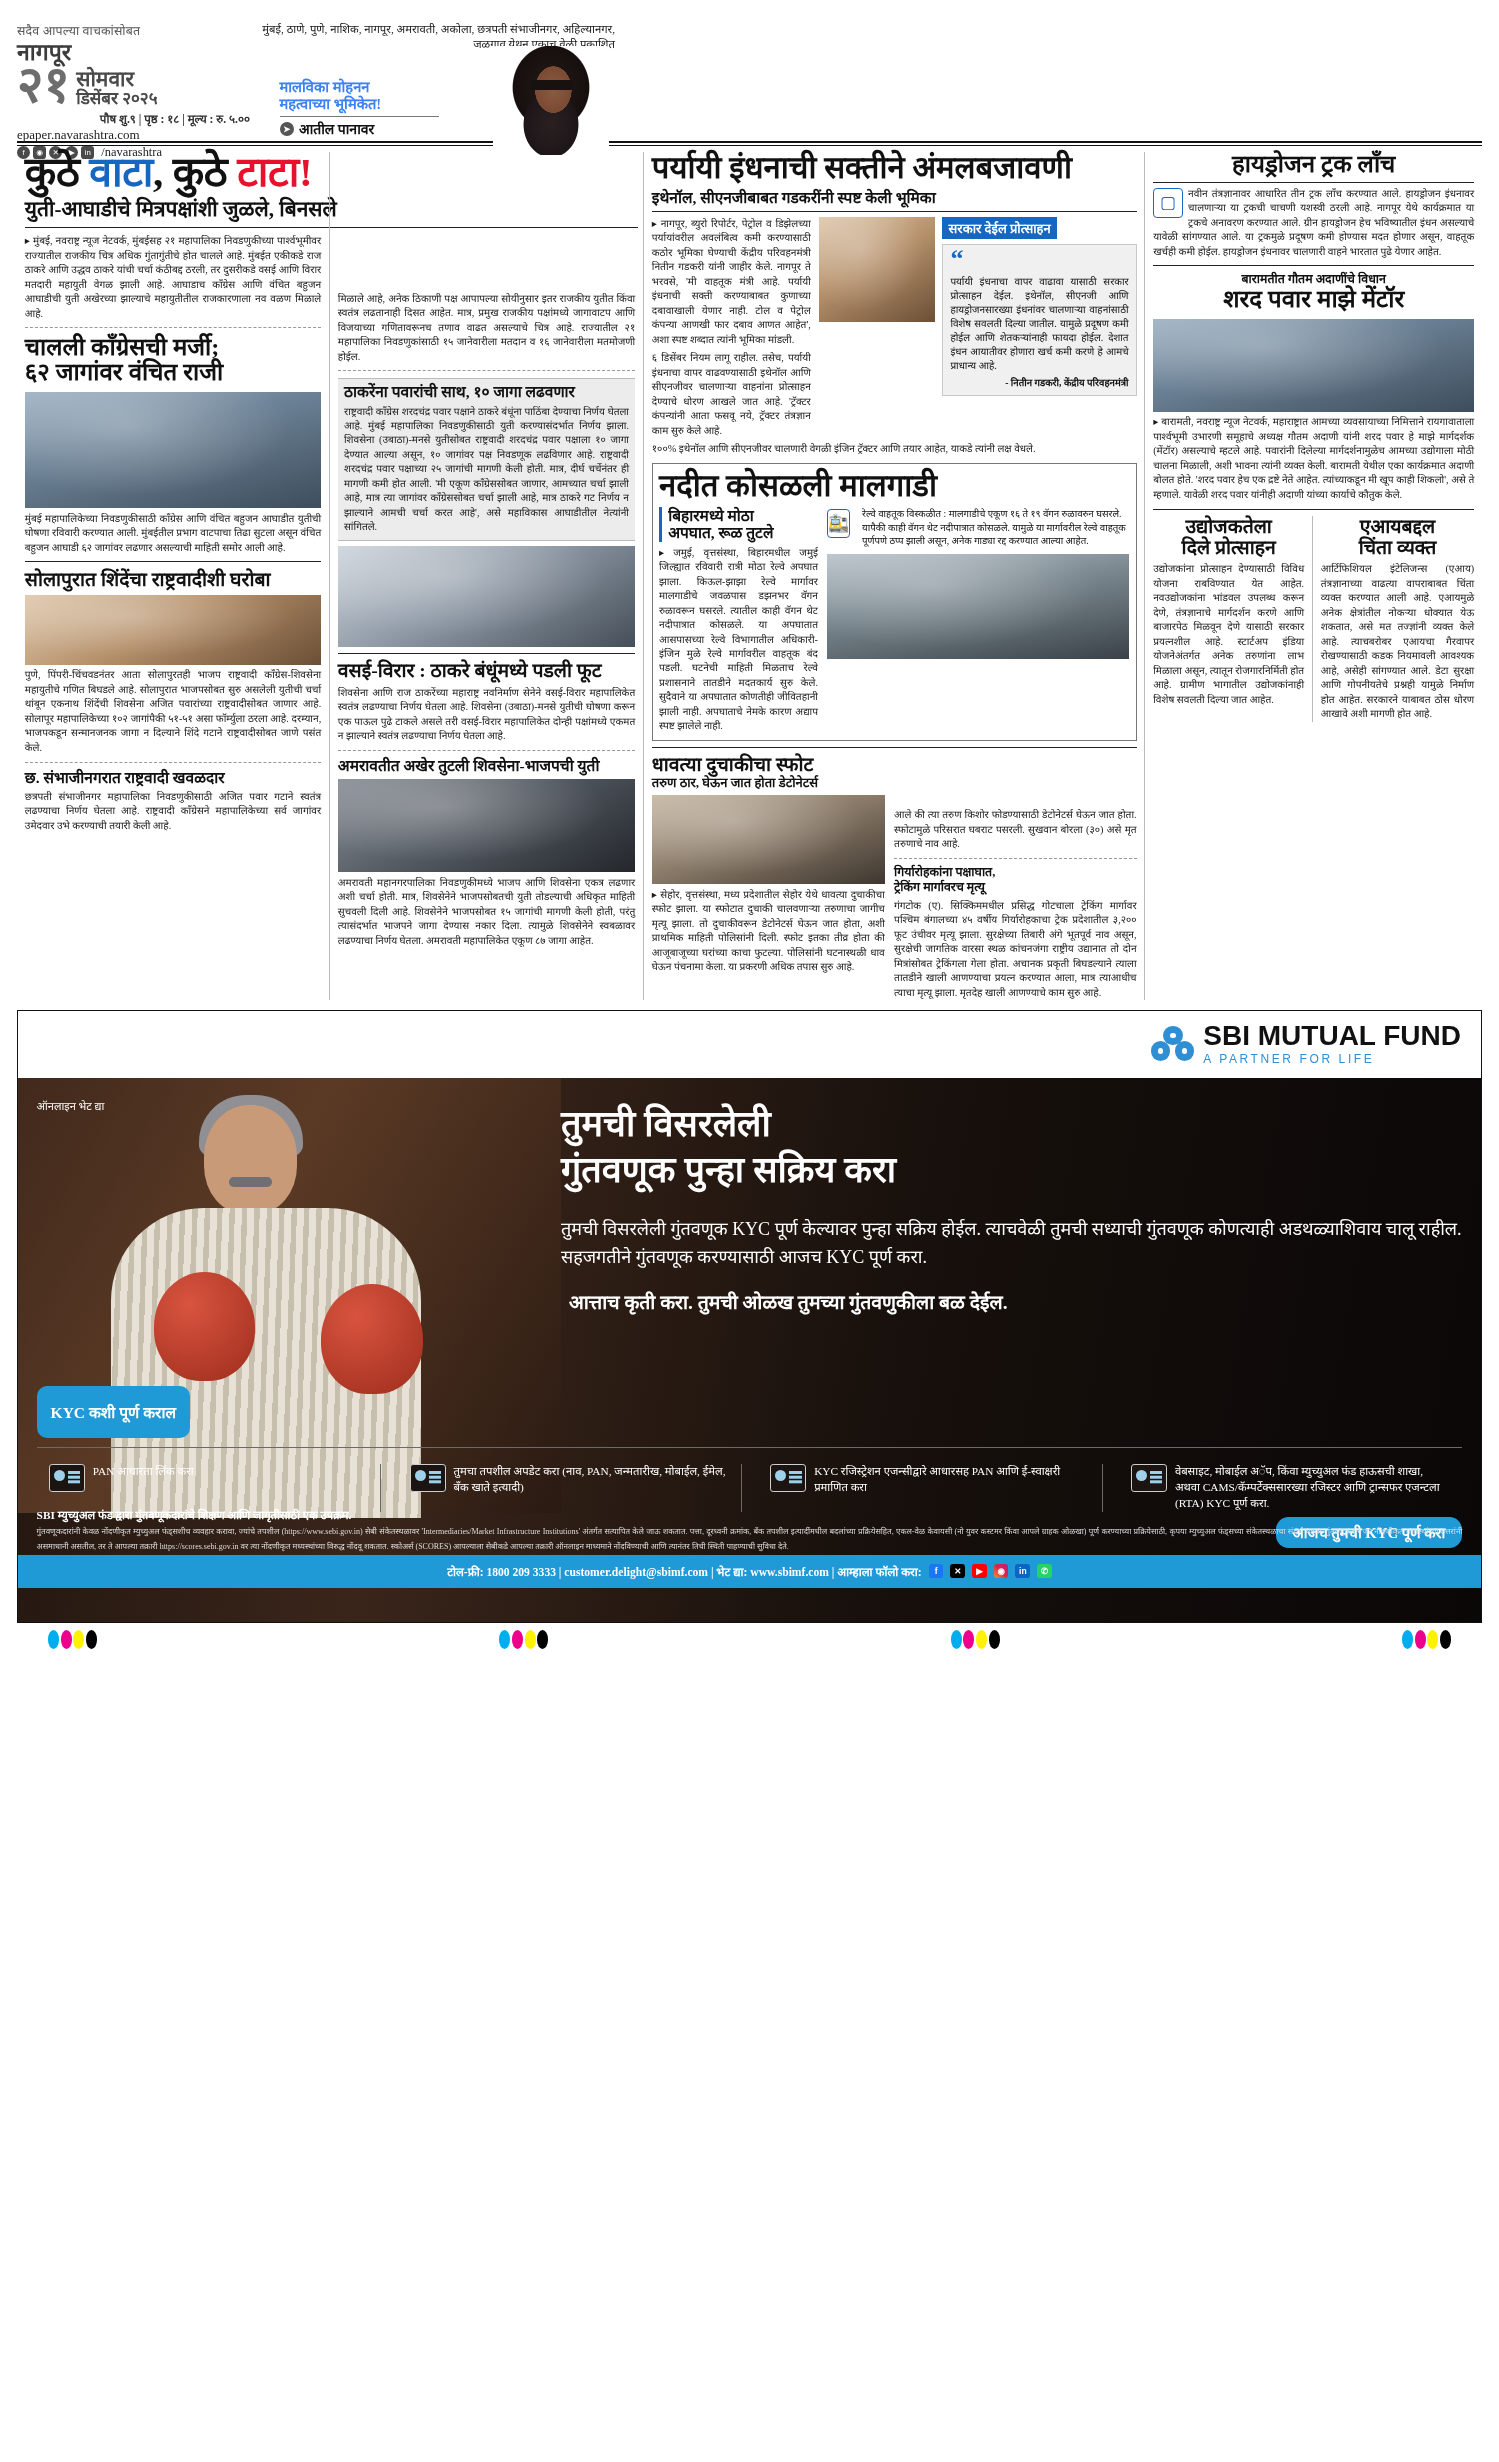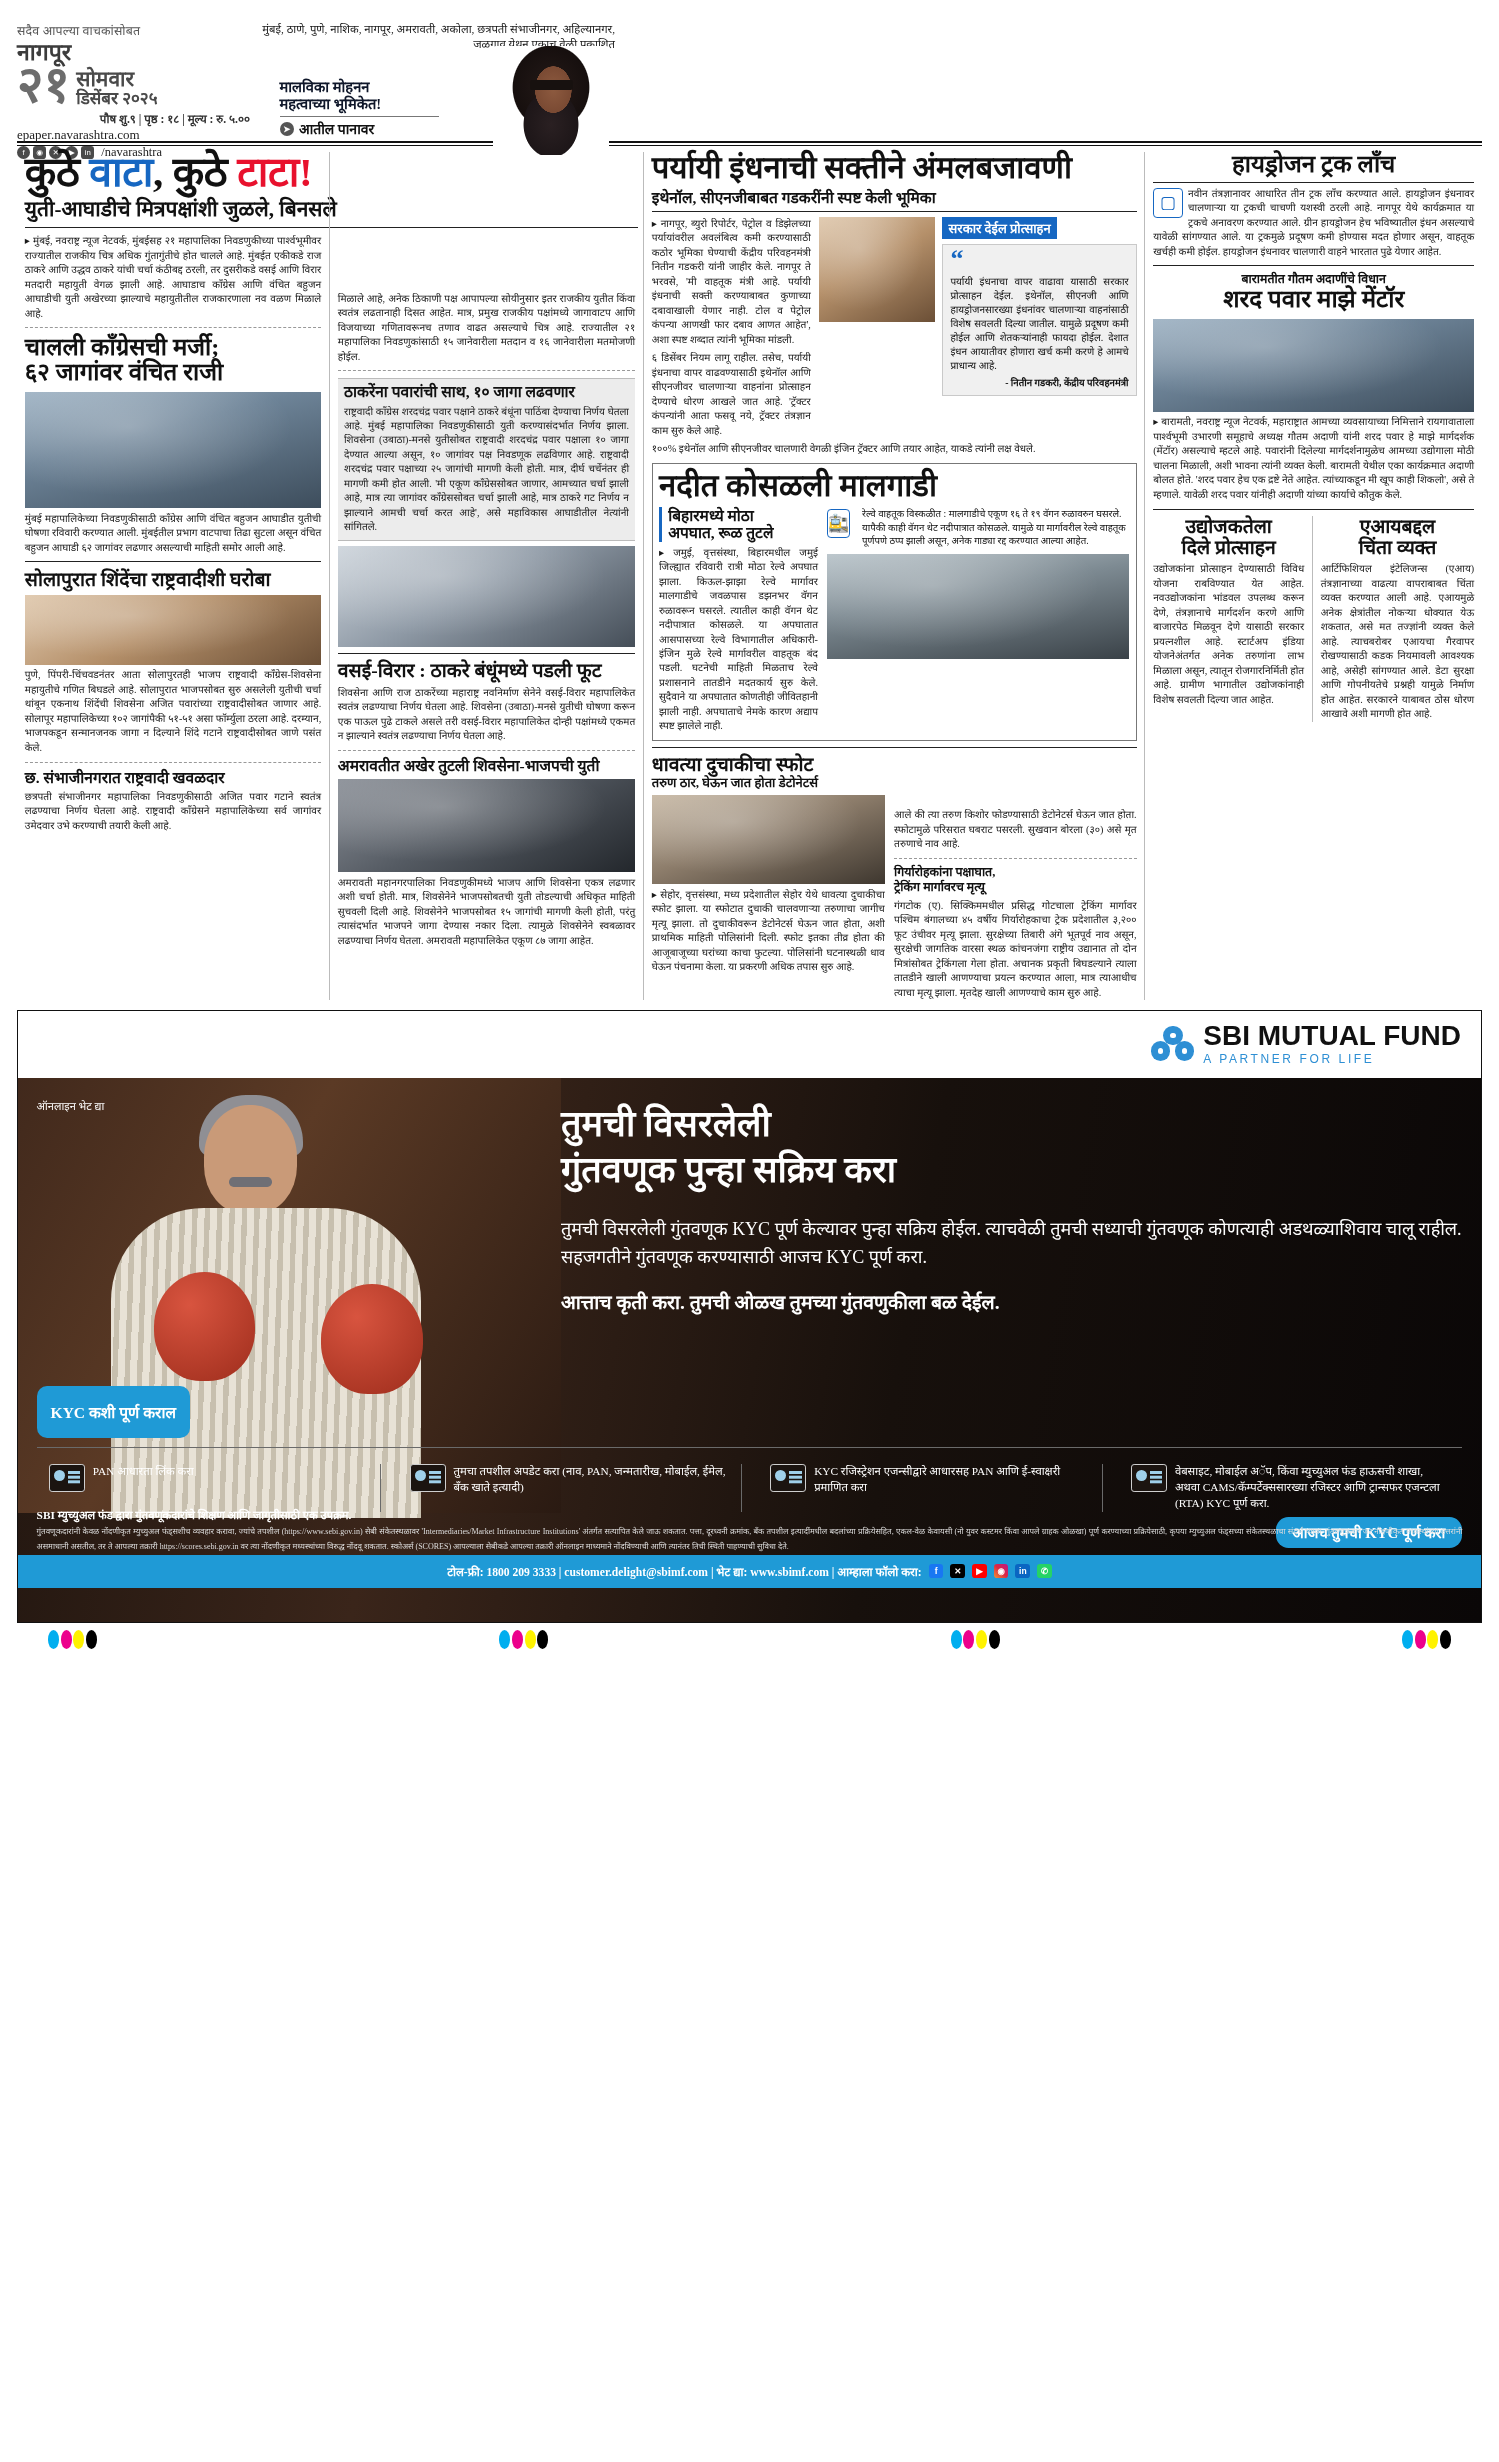--- a/index.html
+++ b/index.html
@@ -35,21 +35,21 @@
   .masthead {
     font-size:81px; font-weight:bold; color:#e8112d; line-height:.95;
     letter-spacing:-0.8px; font-family:"Liberation Serif", serif;
   }
   .tb-site { font-size:12.4px; color:#333; margin-top:3.1px;}
 
   .tb-right { width:365px; position:relative; }
   .tb-cities { font-size:11.3px; color:#1a1a1a; text-align:right; line-height:1.3; }
   .promo { position:relative; margin-top:20px; height:81px; }
   .promo-txt { position:absolute; left:29.5px; top:7.8px; width:178px; }
-  .promo-l1 { font-size:14.7px; font-weight:bold; color:#0f172a; line-height:1.15;}
+  .promo-l1 { font-size:14.7px; font-weight:bold; color:#3b82f6; line-height:1.15;}
   .promo-rule { border-top:1.2px solid #777; margin:3.1px 0 2.3px 0; width:159px;}
   .promo-l2 { font-size:14px; font-weight:bold; color:#111; display:flex; align-items:center; gap:4.7px;}
   .pg-circle { width:14.7px; height:14.7px; border-radius:50%; background:#555; color:#fff;
     font-size:8.5px; display:flex; align-items:center; justify-content:center;}
   .promo-photo { position:absolute; right:6.2px; top:-25px; width:116px; height:109px;
      border-radius:3.1px;
      background:
        radial-gradient(ellipse 33px 42px at 52% 40%, #8d5a3f 0%, #7a4a33 55%, transparent 56%),
        radial-gradient(ellipse 45px 54px at 50% 72%, #2a2022 0%, #1d1618 60%, transparent 62%),
        radial-gradient(ellipse 54px 59px at 50% 38%, #241a18 0%, #160f0e 70%, transparent 72%),
@@ -141,21 +141,21 @@
      background:repeating-linear-gradient(92deg,#e8e2d6 0 7px,#c7bfae 7px 12.4px);}
   .ad-man .pot1 { position:absolute; left:136px; top:194px; width:101px;height:109px; border-radius:50% 50% 46% 46%;
      background:radial-gradient(circle at 35% 30%, #d8543f, #9e2d1c);}
   .ad-man .pot2 { position:absolute; left:303px; top:206px; width:102px;height:110px; border-radius:50% 50% 46% 46%;
      background:radial-gradient(circle at 35% 30%, #d8543f, #9e2d1c);}
 
   .ad-copy { position:absolute; left:543px; top:90px; width:916px; color:#fff;}
   .ad-l1 { font-size:36px; font-weight:bold; line-height:1.28; }
   .ad-big { font-size:48px; font-weight:bold; color:#f1cf80; line-height:1.22; margin-top:14px;}
   .ad-p { font-size:18px; line-height:1.55; margin-top:23px; }
-  .ad-p2 { font-size:19.4px; font-weight:bold; line-height:1.5; margin-top:17px; }
+  .ad-p2 { font-size:19.4px; font-weight:bold; line-height:1.5; margin-top:17px;margin-left:8px; }
 
   .kyc-strip { position:absolute; left:0; bottom:110px; width:100%; padding:0 18.6px;}
   .kyc-title { display:inline-block; background:#1f9ad6; color:#fff; font-size:15.5px; font-weight:bold;
       padding:15px 14px; border-radius:10px; }
   .kyc-row { display:flex; gap:16px; margin-top:9.3px; border-top:0.8px solid #6a6a6a; padding-top:16px;}
   .kyc-item { flex:1; display:flex; gap:7.8px; padding:0 12.4px; border-right:0.8px solid #6a6a6a; color:#fff;}
   .kyc-item:last-child{ border-right:none;}
   .kyc-ic { width:36px;height:28px;border:1.6px solid #cfcfcf;border-radius:3.1px;flex:0 0 auto; position:relative; background:#1b1410;}
   .kyc-ic:before{content:"";position:absolute;left:3.9px;top:4.7px;width:11px;height:11px;border-radius:50%;background:#9fd0ea;}
   .kyc-ic:after{content:"";position:absolute;left:18px;top:6.2px;width:12.4px;height:2.3px;background:#9fd0ea;

